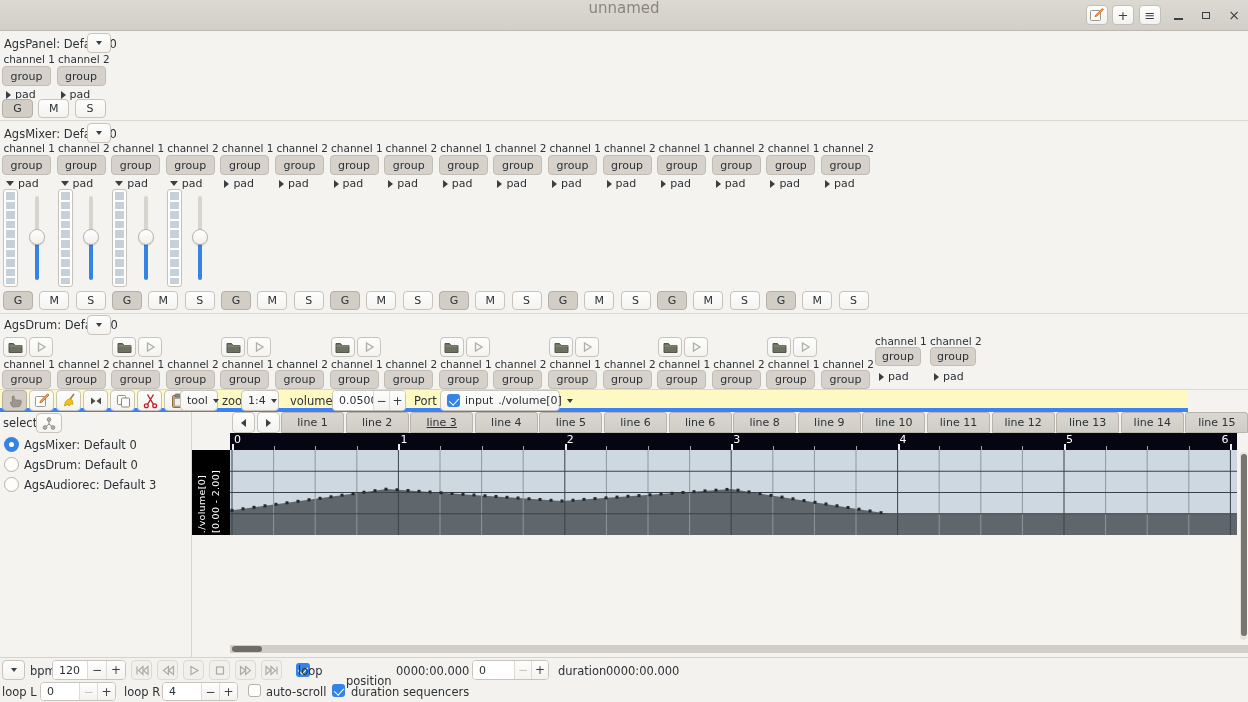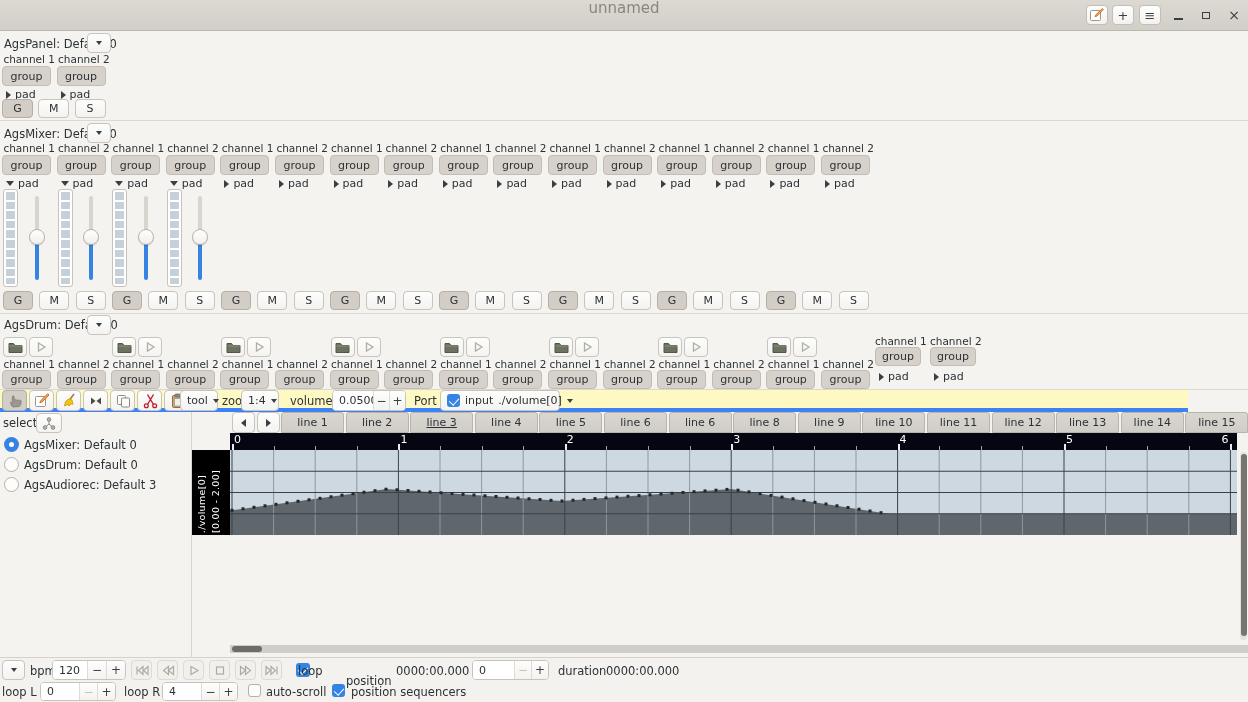--- a/index.html
+++ b/index.html
@@ -776,14 +776,14 @@
   </div>
   <div class="lbl" style="left:124px;top:27px">loop R</div>
   <div class="spin" style="left:162px;top:24px;width:76px;height:19px">
     <div class="val" style="width:38px">4</div>
     <div class="sbtn" style="width:18px">−</div>
     <div class="sbtn" style="width:18px">+</div>
   </div>
   <div class="checkbox unchecked" style="left:248px;top:26px;width:13px;height:13px"></div>
   <div class="lbl" style="left:266px;top:27px">auto-scroll</div>
   <div class="checkbox checked" style="left:332px;top:26px;width:13px;height:13px"></div>
-  <div class="lbl" style="left:351px;top:27px">position sequencers</div>
+  <div class="lbl" style="left:351px;top:27px">duration sequencers</div>
 </div>
 
 </body></html>

